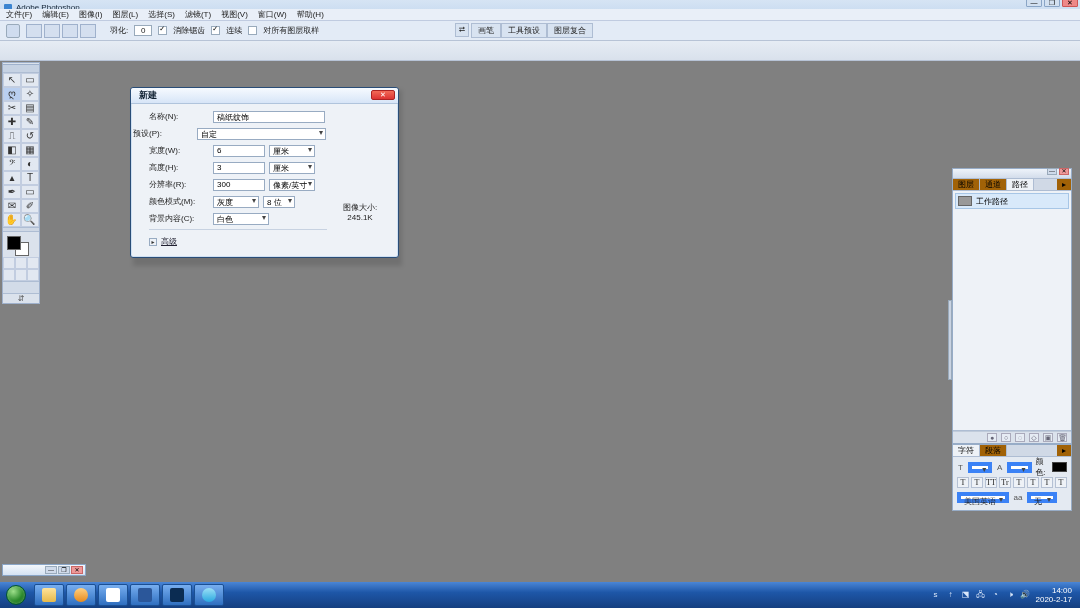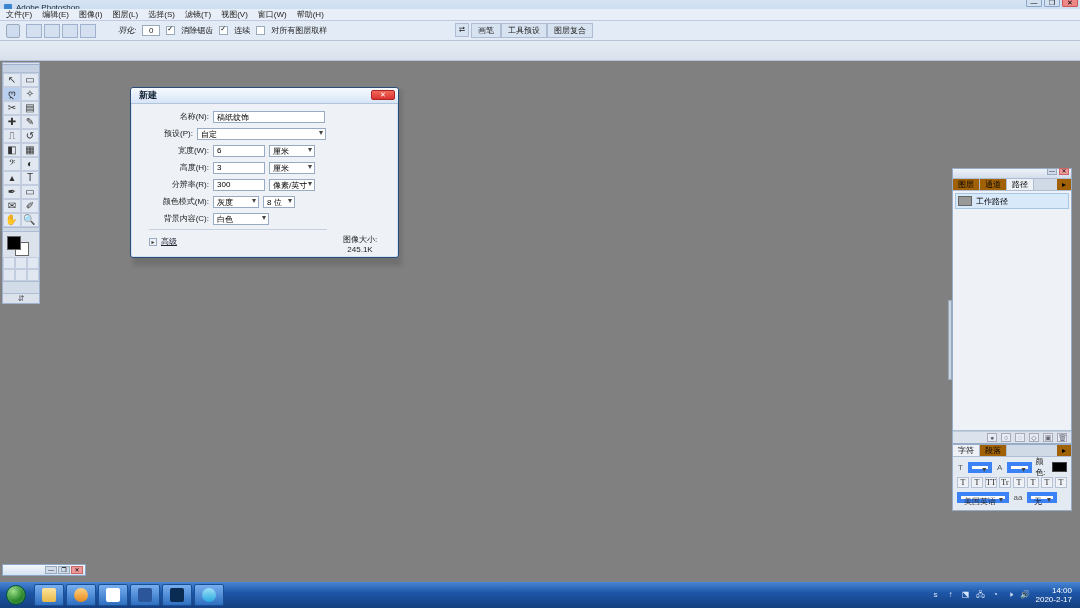--- a/index.html
+++ b/index.html
@@ -15,21 +15,21 @@
 
   
   .menubar { position:absolute; left:0; top:9px; right:0; height:12px; background:#e9eff8; border-bottom:1px solid #c0cbe0; display:flex; align-items:center; padding-left:6px; gap:10px; }
   .menubar span { font-size:8px; color:#222; cursor:pointer; }
 
   
   .optbar { position:absolute; left:0; top:21px; right:0; height:20px; background:#e3ebf6; border-bottom:1px solid #b7c3d6; display:flex; align-items:center; padding-left:6px; gap:6px; font-size:8px; color:#222; }
   .opt-tool-icon { width:14px; height:14px; background:#cfdcef; border:1px solid #9ab; border-radius:2px; }
   .opt-seg { display:flex; gap:2px; }
   .opt-seg .seg { width:16px; height:14px; background:#d4dfef; border:1px solid #9fb1cc; }
-  .opt-text { margin-left:16px;font-style:italic; }
+  .opt-text { margin-left:8px; }
   .opt-val { display:inline-block; width:18px; background:#fff; border:1px solid #9ab; padding:0 2px; text-align:center; }
   .opt-chk { width:9px; height:9px; background:#fff; border:1px solid #9ab; display:inline-block; vertical-align:middle; }
   .opt-chk.on::after { content:"✓"; font-size:7px; color:#000; display:block; margin-top:-2px; }
   .opt-right { position:absolute; left:455px; display:flex; gap:0; }
   .opt-tab { font-size:8px; padding:1px 6px; background:#d8e3f1; border:1px solid #aebdd3; }
   .opt-arrow { width:14px; height:14px; background:#d8e3f1; border:1px solid #aebdd3; font-size:8px; text-align:center; line-height:12px; margin-right:2px;}
 
   
   .docbar { position:absolute; left:0; top:41px; right:0; height:20px; background:linear-gradient(#e6ecf4,#d9e1ec); border-bottom:1px solid #b7c3d6; }
 
@@ -49,36 +49,36 @@
   .tool-expand-btn { height:10px; background:#dbe2ec; border-top:1px solid #aebdd3; text-align:center; font-size:8px; color:#555; line-height:9px; }
 
   
   .dialog-shadow { position:absolute; left:133px; top:90px; width:269px; height:176px; background:rgba(0,0,0,0.12); filter:blur(2px); }
   .dialog { position:absolute; left:130px; top:87px; width:269px; background:#eef2f7; border:1px solid #2a4d77; border-radius:3px; box-shadow:0 0 0 1px #cfe0f2 inset; }
   .dlg-title { height:16px; background:linear-gradient(#f6faff,#d7e5f7); border-bottom:1px solid #b0c4dc; display:flex; align-items:center; padding-left:8px; position:relative; border-radius:3px 3px 0 0; }
   .dlg-title span { font-size:9px; font-weight:bold; color:#123; }
   .dlg-close { position:absolute; right:3px; top:2px; width:24px; height:10px; background:linear-gradient(#f26a57,#d33); border:1px solid #a22; border-radius:2px; color:#fff; font-size:7px; text-align:center; line-height:8px; cursor:pointer; }
   .dlg-body { padding:6px 8px 10px 18px; position:relative; }
   .dlg-row { display:flex; align-items:center; margin-bottom:4px; height:13px; }
-  .dlg-lbl { width:64px; text-align:right; font-size:8px; color:#222; padding-right:4px; }
+  .dlg-lbl { width:64px; text-align:left; font-size:8px; color:#222; padding-right:4px; }
   .dlg-in { background:#fff; border:1px solid #98abc2; height:12px; font-size:8px; padding:0 3px; }
   .dlg-in.name { width:112px; }
   .dlg-in.num { width:52px; }
   .dlg-select { background:#fff; border:1px solid #98abc2; height:12px; font-size:8px; padding:0 3px; position:relative; }
   .dlg-select::after { content:"▾"; position:absolute; right:2px; top:-1px; font-size:8px; color:#444; }
   .dlg-select.preset { width:129px; }
   .dlg-select.unit { width:46px; margin-left:4px; }
   .dlg-select.mode { width:46px; }
   .dlg-select.bits { width:32px; margin-left:4px; }
   .dlg-select.bg { width:56px; }
   .dlg-buttons { position:absolute; right:8px; top:5px; display:flex; flex-direction:column; gap:3px; }
   .dlg-btn { width:56px; height:12px; background:linear-gradient(#fdfdfe,#e4ecf6); border:1px solid #8aa5c6; border-radius:2px; font-size:8px; text-align:center; line-height:10px; cursor:pointer; }
   .dlg-btn.primary { border-color:#3b79c5; box-shadow:0 0 0 1px #7fb2ee inset; }
   .dlg-btn.disabled { color:#999; border-color:#bcc7d6; }
-  .dlg-size { position:absolute; right:10px; top:98px; width:56px; font-size:8px; color:#222; text-align:center;margin-top:32px; }
+  .dlg-size { position:absolute; right:10px; top:98px; width:56px; font-size:8px; color:#222; text-align:center; }
   .dlg-adv { display:flex; align-items:center; gap:4px; margin-top:6px; }
   .dlg-adv .tri { width:8px; height:8px; border:1px solid #98abc2; font-size:6px; text-align:center; line-height:6px; color:#333; }
   .dlg-adv .txt { font-size:8px; text-decoration:underline; color:#223; }
   .dlg-hr { border-top:1px solid #c7d2e1; margin:2px 0 4px 0; width:178px; }
 
   
   .panel { position:absolute; right:8px; top:168px; width:120px; background:#dce3ed; border:1px solid #97acc7; }
   .panel .p-header { height:10px; background:linear-gradient(#eef3fa,#d3ddeb); border-bottom:1px solid #aebdd3; display:flex; align-items:center; position:relative; }
   .panel .p-winctrl { position:absolute; right:2px; top:-1px; display:flex; gap:2px; }
   .panel .p-winbtn { width:10px; height:7px; background:#cfdaea; border:1px solid #9ab; font-size:6px; line-height:5px; text-align:center; }

